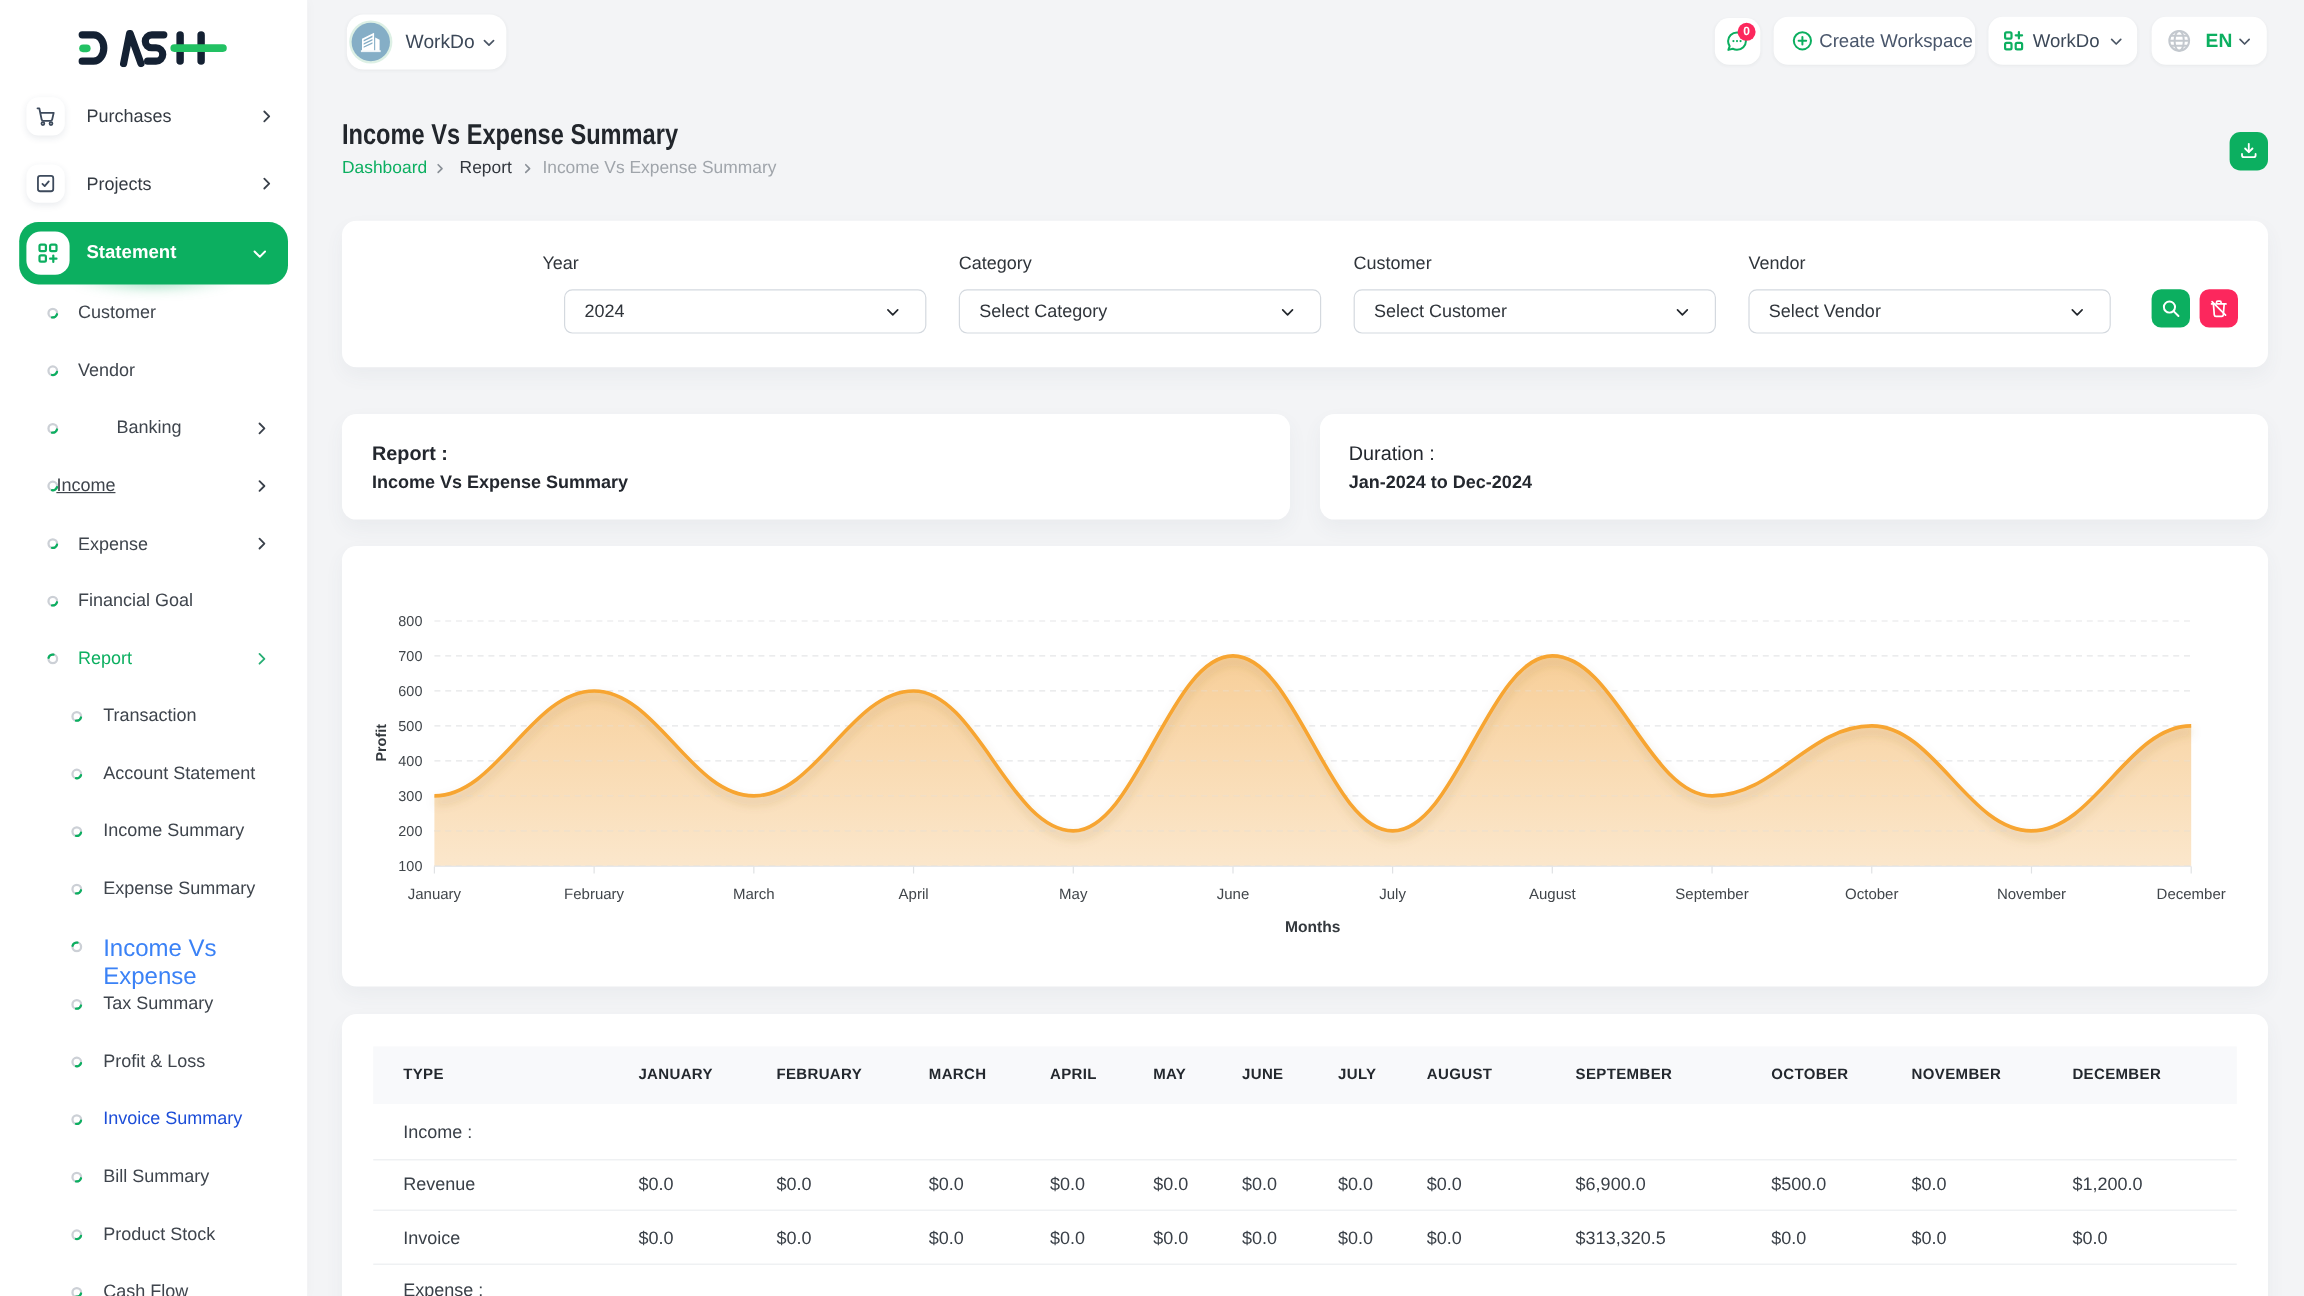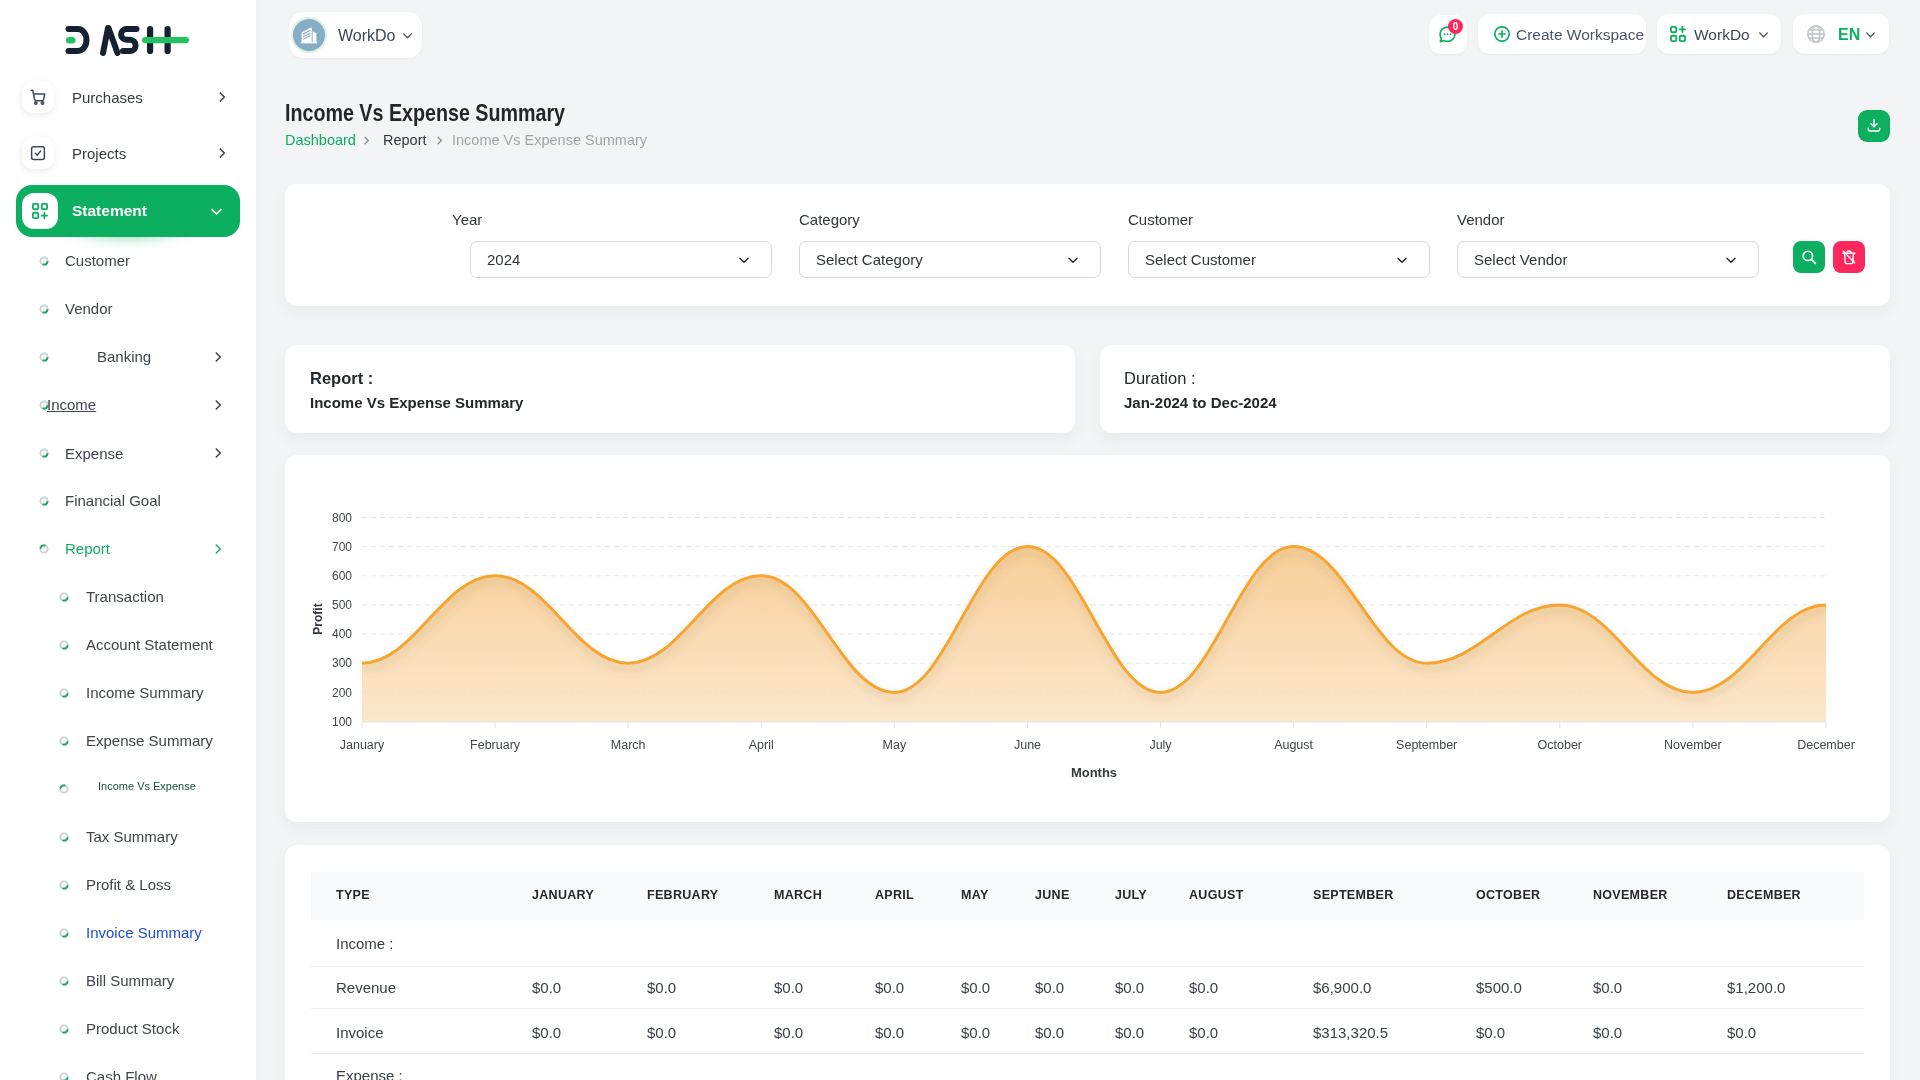--- a/index.html
+++ b/index.html
@@ -130,21 +130,21 @@
     <div class="abs" style="left:86px;top:684px;font-size:15px;color:#3f454d;">Income Summary</div>
     <svg class="abs" style="left:59px;top:736px;" width="10" height="10" viewBox="0 0 10 10" fill="none">
       <circle cx="5" cy="5" r="3.6" stroke="#ccd0d6" stroke-width="1.9"></circle>
       <path d="M8.5 5.9 A3.6 3.6 0 0 1 4.4 8.5" stroke="#0caf60" stroke-width="1.9" stroke-linecap="round"></path>
     </svg>
     <div class="abs" style="left:86px;top:732px;font-size:15px;color:#3f454d;">Expense Summary</div>
     <svg class="abs" style="left:59px;top:784px;" width="10" height="10" viewBox="0 0 10 10" fill="none">
       <circle cx="5" cy="5" r="3.6" stroke="#ccd0d6" stroke-width="1.9"></circle>
       <path d="M1.5 4.1 A3.6 3.6 0 0 1 5.6 1.5" stroke="#0caf60" stroke-width="1.9" stroke-linecap="round"></path>
     </svg>
-    <div class="abs" style="left:98px;top:780px;font-size:11px;color:#14532d;">Income Vs Expense</div>
+    <div class="abs" style="left:86px;top:780px;font-size:20px;color:#3b82f6;">Income Vs Expense</div>
     <svg class="abs" style="left:59px;top:832px;" width="10" height="10" viewBox="0 0 10 10" fill="none">
       <circle cx="5" cy="5" r="3.6" stroke="#ccd0d6" stroke-width="1.9"></circle>
       <path d="M8.5 5.9 A3.6 3.6 0 0 1 4.4 8.5" stroke="#0caf60" stroke-width="1.9" stroke-linecap="round"></path>
     </svg>
     <div class="abs" style="left:86px;top:828px;font-size:15px;color:#3f454d;">Tax Summary</div>
     <svg class="abs" style="left:59px;top:880px;" width="10" height="10" viewBox="0 0 10 10" fill="none">
       <circle cx="5" cy="5" r="3.6" stroke="#ccd0d6" stroke-width="1.9"></circle>
       <path d="M8.5 5.9 A3.6 3.6 0 0 1 4.4 8.5" stroke="#0caf60" stroke-width="1.9" stroke-linecap="round"></path>
     </svg>
     <div class="abs" style="left:86px;top:876px;font-size:15px;color:#3f454d;">Profit &amp; Loss</div>

